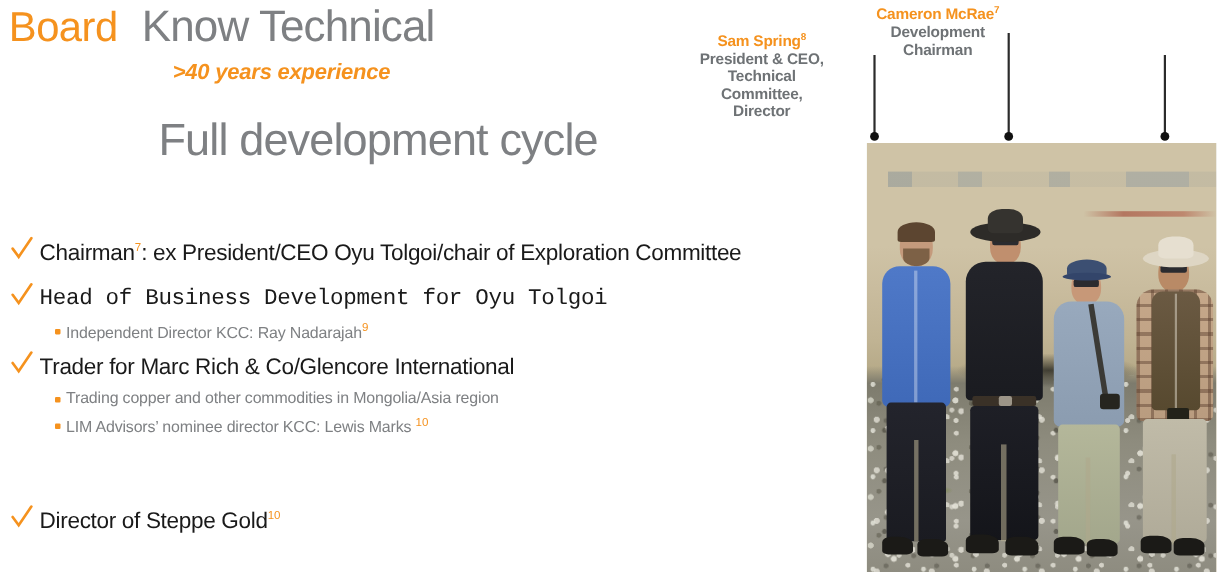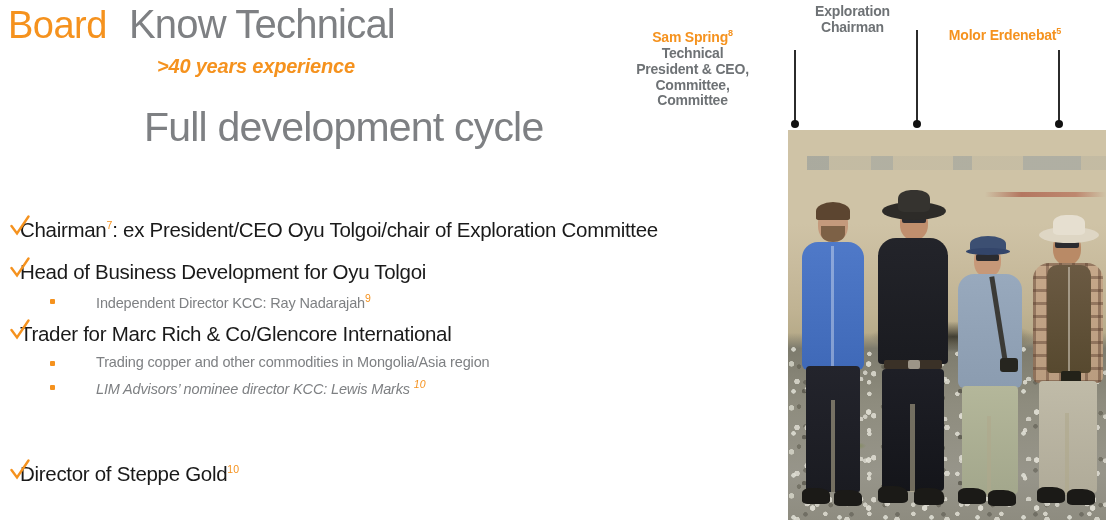--- a/index.html
+++ b/index.html
@@ -74,21 +74,21 @@
   
   #bullets {
     position: absolute;
     left: 0;
     top: 205px;
     width: 790px;
   }
   .blk { position: relative; }
   .main-bullet {
     position: relative;
-    padding-left: 20px;
+    padding-left: 36px;
     font-size: 20.5px;
     color: #1a1a1a;
     letter-spacing: -0.3px;
     line-height: 1.05;
     white-space: nowrap;
   }
   .check {
     position: absolute;
     left: 10px;
     top: -4px;
@@ -98,21 +98,21 @@
   }
   .check svg { display: block; }
   .sup {
     color: #F5921E;
     font-size: 10.5px;
     vertical-align: super;
     letter-spacing: 0;
   }
   .sub-bullet {
     position: relative;
-    padding-left: 96px;
+    padding-left: 60px;
     font-size: 14.5px;
     color: #7E8083;
     letter-spacing: -0.15px;
     line-height: 1.1;
     white-space: nowrap;
   }
   .sqbullet {
     position: absolute;
     left: 50px;
     top: 6px;
@@ -271,21 +271,21 @@
         <span class="check">
           <svg width="20" height="22" viewBox="0 0 20 22">
               <path d="M1.5 11 L7 18.5 L18.5 1.5" stroke="#F5921E" stroke-width="2.4" fill="none" stroke-linecap="round"></path>
             </svg>
         </span><span>Chairman</span><span class="sup">7</span><span>: ex President/CEO Oyu Tolgoi/chair of Exploration Committee</span>
       </div>
     </div>
 
 
     <div class="blk" style="position:relative;height:62px;">
-      <div class="main-bullet" style="position:absolute;top:6px;">
+      <div class="main-bullet" style="position:absolute;top:6px;font-family:Liberation Mono, monospace;">
         <span class="check">
           <svg width="20" height="22" viewBox="0 0 20 22">
               <path d="M1.5 11 L7 18.5 L18.5 1.5" stroke="#F5921E" stroke-width="2.4" fill="none" stroke-linecap="round"></path>
             </svg>
         </span><span>Head of Business Development for Oyu Tolgoi</span>
       </div>
       <div class="sub-bullet" style="position:absolute;top:38px;">
         <span class="sqbullet"></span><span>Independent Director KCC: Ray Nadarajah</span><span class="sup">9</span>
       </div>
     </div>
@@ -294,53 +294,53 @@
       <div class="main-bullet" style="position:absolute;top:6px;">
         <span class="check">
           <svg width="20" height="22" viewBox="0 0 20 22">
               <path d="M1.5 11 L7 18.5 L18.5 1.5" stroke="#F5921E" stroke-width="2.4" fill="none" stroke-linecap="round"></path>
             </svg>
         </span><span>Trader for Marc Rich &amp; Co/Glencore International</span>
       </div>
       <div class="sub-bullet" style="position:absolute;top:38px;">
         <span class="sqbullet"></span><span>Trading copper and other commodities in Mongolia/Asia region</span>
       </div>
-      <div class="sub-bullet" style="position:absolute;top:62px;font-style:italic;">
+      <div class="sub-bullet" style="position:absolute;top:62px;">
         <span class="sqbullet"></span><span>LIM Advisors’ nominee director KCC: Lewis Marks </span><span class="sup">10</span>
       </div>
     </div>
 
     <div class="blk" style="position:relative;height:60px;">
       <div class="main-bullet" style="position:absolute;top:58px;">
         <span class="check">
           <svg width="20" height="22" viewBox="0 0 20 22">
               <path d="M1.5 11 L7 18.5 L18.5 1.5" stroke="#F5921E" stroke-width="2.4" fill="none" stroke-linecap="round"></path>
             </svg>
         </span><span>Director of Steppe Gold</span><span class="sup">10</span>
       </div>
 
     </div>
 
   </div>
 
   <div class="callout c-right" style="left:600px; top:28px; width:185px;">
     <span class="name"><span>Sam Spring</span><span class="supn">8</span></span>
+    <span class="role">President &amp; CEO,</span>
     <span class="role">Technical</span>
-    <span class="role">President &amp; CEO,</span>
     <span class="role">Committee,</span>
-    <span class="role">Committee</span>
+    <span class="role">Director</span>
   </div>
 
   <div class="callout" style="left:780px; top:4px; width:145px;">
-    <span class="role">Exploration</span>
+    <span class="name"><span>Cameron McRae</span><span class="supn">7</span></span>
+    <span class="role">Development</span>
     <span class="role">Chairman</span>
   </div>
 
   <div class="callout" style="left:925px; top:26px; width:160px;">
-    <span class="name"><span>Molor Erdenebat</span><span class="supn">5</span></span>
   </div>
 
   <div class="leader" style="left:794px; top:50px;  height:74px;"></div>
   <div class="leaderdot" style="left:791px; top:120px;"></div>
 
   <div class="leader" style="left:916px; top:30px;  height:94px;"></div>
   <div class="leaderdot" style="left:913px; top:120px;"></div>
 
   <div class="leader" style="left:1058px; top:50px;  height:74px;"></div>
   <div class="leaderdot" style="left:1055px; top:120px;"></div>

